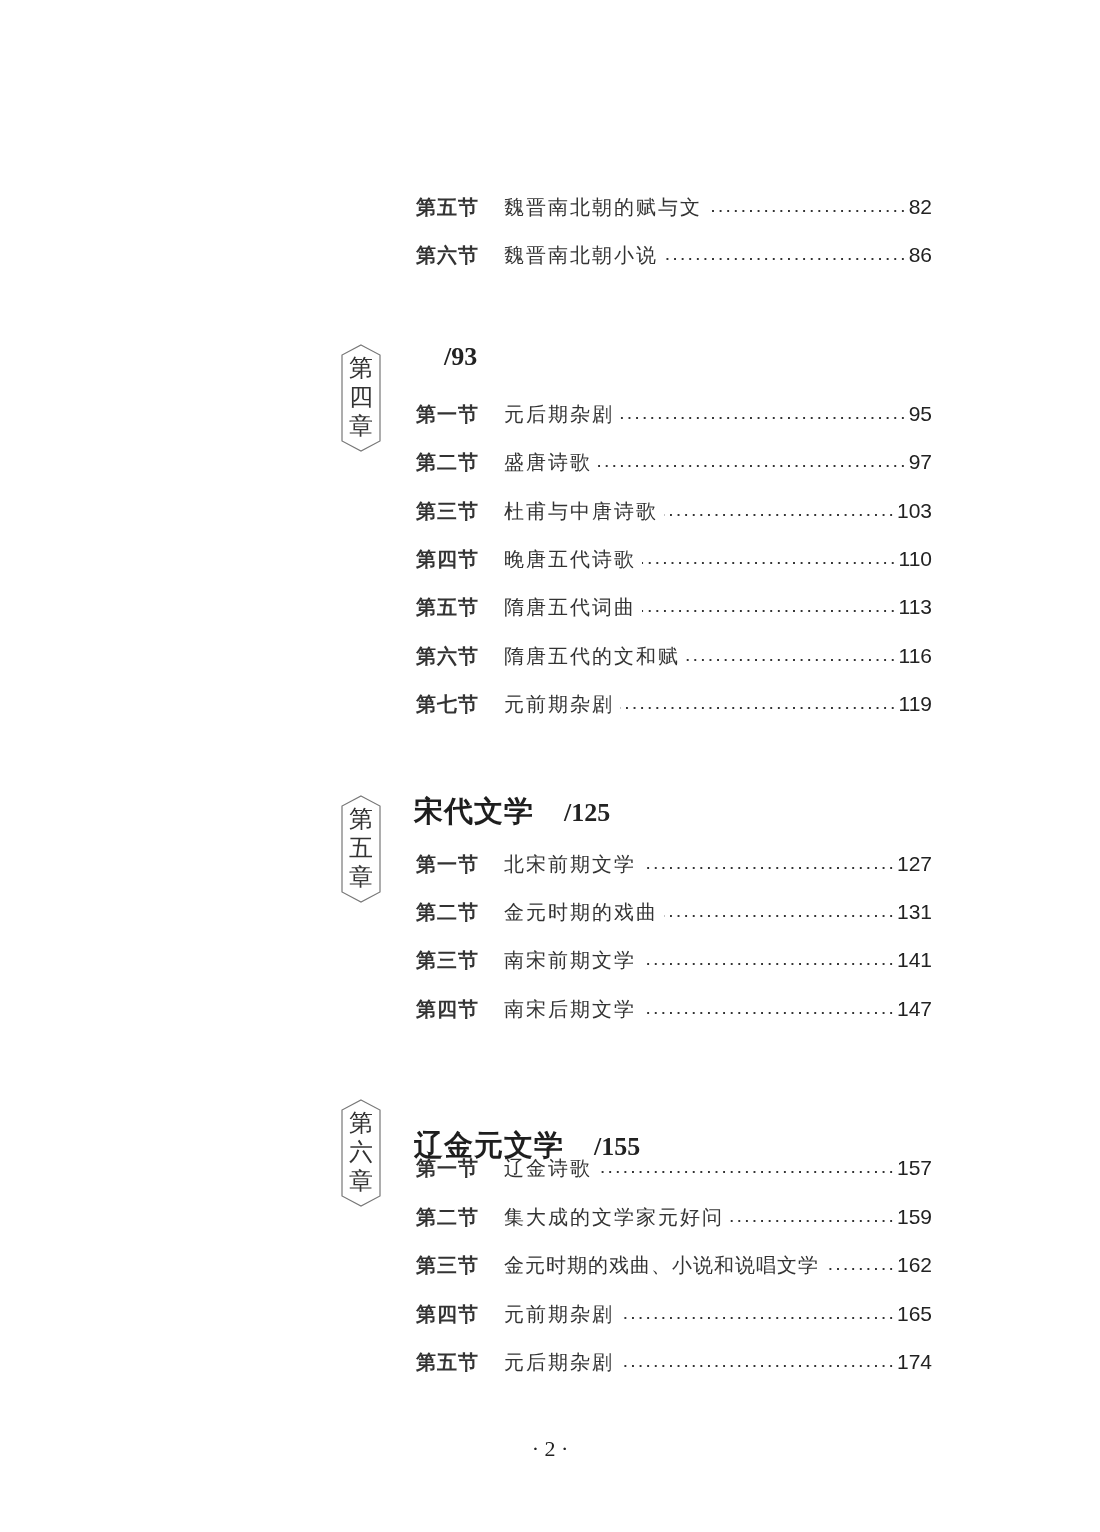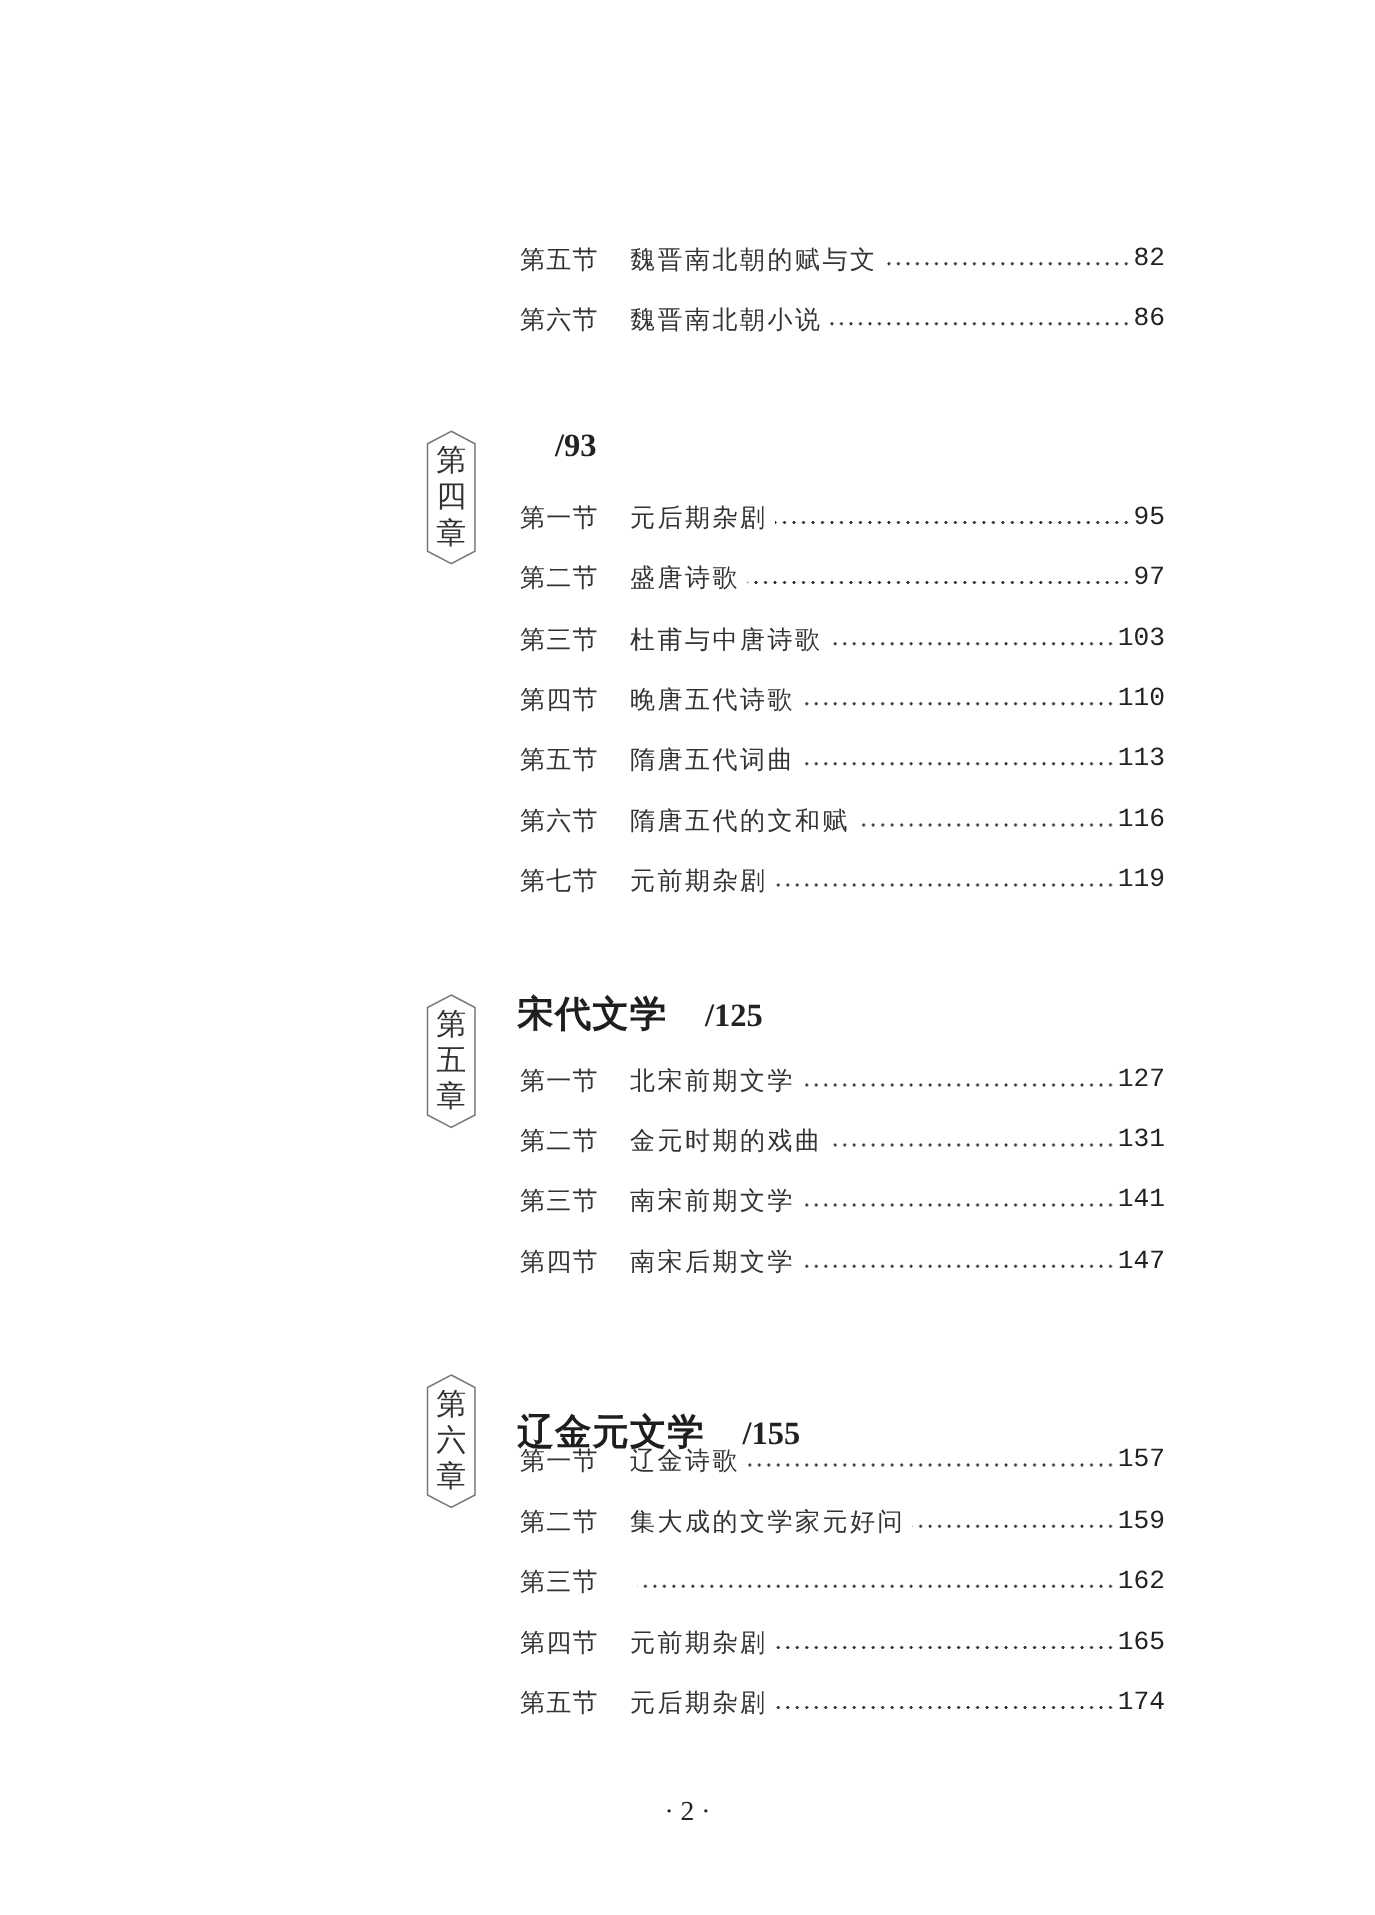--- a/index.html
+++ b/index.html
@@ -7,29 +7,29 @@
     width: 1100px; height: 1532px; position: relative; overflow: hidden;
     font-family: "DejaVu Serif", "Liberation Serif", serif;
     color: #2a2a2a;
   }
   .toc { position: absolute; left: 0; top: 0; width: 1100px; }
   .row {
     position: absolute; left: 416px; width: 516px; height: 30px;
     display: flex; align-items: center; font-size: 20px; color: #333;
     white-space: nowrap;
   }
-  .row .num { width: 88px; letter-spacing: 1px; }
+  .row .num { width: 88px; letter-spacing: 1px; font-weight: bold; }
   .row .title { letter-spacing: 2px; }
   .row .leader {
     flex: 1; height: 4px; margin: 0 2px 0 6px; align-self: center;
     margin-top: 8px;
     background-image: radial-gradient(circle, #333 1.1px, transparent 1.3px);
     background-size: 7.6px 4px; background-repeat: repeat-x; background-position: right center;
   }
-  .row .page { font-family: Liberation Mono, monospace; font-size: 21px; color: #222; }
+  .row .page { font-family: Liberation Sans, sans-serif; font-size: 21px; color: #222; }
   .chap-title {
     position: absolute; left: 414px; height: 40px; display: flex; align-items: baseline;
     font-size: 29px; font-weight: bold; color: #1e1e1e; letter-spacing: 1px; white-space: nowrap;
   }
   .chap-title .cpage {
     font-family: "Liberation Serif", serif; font-weight: bold; font-size: 26px;
     margin-left: 30px; color: #222; letter-spacing: 0;
   }
   .badge { position: absolute; left: 340px; width: 42px; height: 108px; }
   .badge svg { position: absolute; left: 0; top: 0; }
@@ -177,20 +177,21 @@
     <span class="page">157</span>
   </div>
   <div class="row" style="top:1202px">
     <span class="num">第二节</span>
     <span class="title">集大成的文学家元好问</span>
     <span class="leader"></span>
     <span class="page">159</span>
   </div>
   <div class="row" style="top:1250px">
     <span class="num">第三节</span>
+    <span class="title" style="letter-spacing:1px">金元时期的戏曲、小说和说唱文学</span>
     <span class="leader"></span>
     <span class="page">162</span>
   </div>
   <div class="row" style="top:1299px">
     <span class="num">第四节</span>
     <span class="title">元前期杂剧</span>
     <span class="leader"></span>
     <span class="page">165</span>
   </div>
   <div class="row" style="top:1347px">

